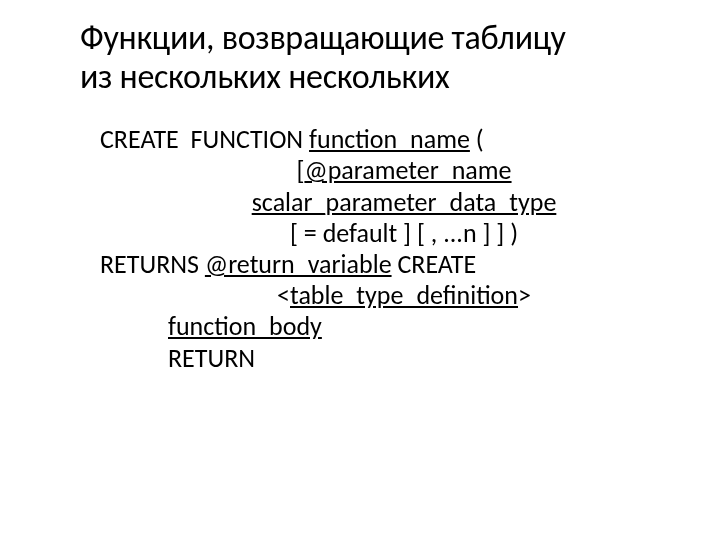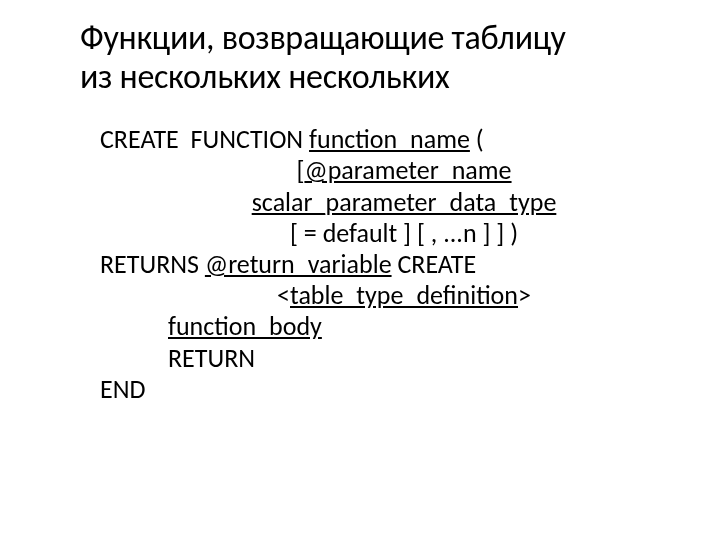--- a/index.html
+++ b/index.html
@@ -53,14 +53,13 @@
 
 <div class="code-block">
   <div class="code-line"><span>CREATE  FUNCTION </span><span class="italic underline">function_name</span><span> (</span></div>
   <div class="code-line indent1"><span>[</span><span class="italic underline">@parameter_name</span></div>
   <div class="code-line indent1 italic underline"><span>scalar_parameter_data_type</span></div>
   <div class="code-line indent1"><span>[ = </span><span class="italic">default</span><span> ] [ </span><span class="italic">,</span><span> ...</span><span class="italic">n</span><span> ] ] )</span></div>
   <div class="code-line"><span>RETURNS </span><span class="italic underline">@return_variable</span><span> CREATE</span></div>
   <div class="code-line indent1"><span>&lt;</span><span class="italic underline">table_type_definition</span><span>&gt;</span></div>
   <div class="code-line indent2 italic underline"><span>function_body</span></div>
   <div class="code-line indent2"><span>RETURN</span></div>
-  <div class="code-line"><span>END</span></div>
 </div>
 
 </body></html>

